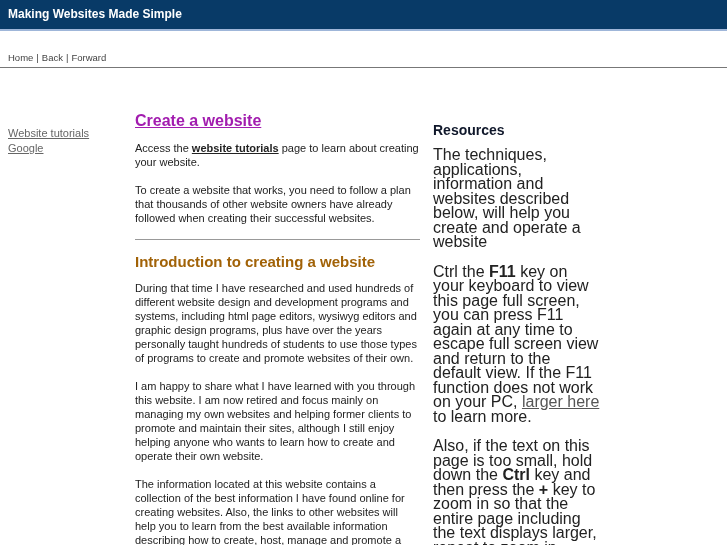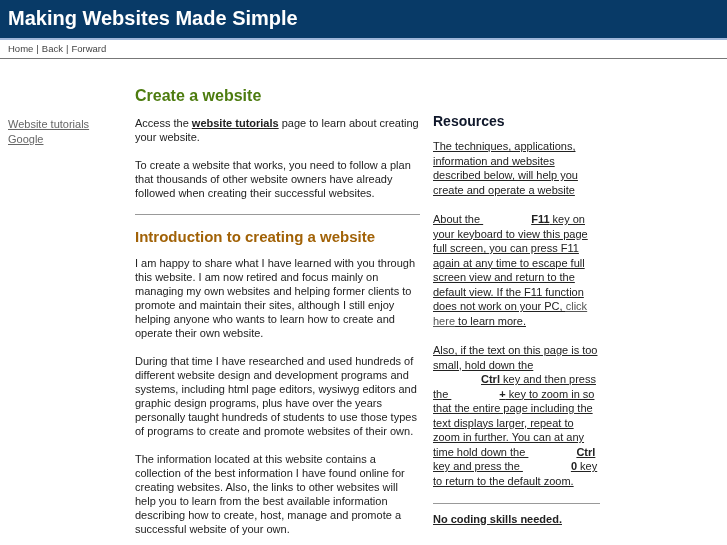--- a/index.html
+++ b/index.html
@@ -5,50 +5,50 @@
   html,body { margin:0; padding:0; background:#ffffff; }
   .page {
     width:727px; height:545px; overflow:hidden; background:#ffffff;
     font-family:"Liberation Sans", sans-serif; color:#222222; position:relative;
   }
   
   .masthead {
     background:#083a67; color:#ffffff; padding:7px 8px 8px 8px;
     border-bottom:2px solid #9fb6d9;
   }
-  .masthead h1 { margin:0; font-size:20px; font-weight:bold; letter-spacing:0; }
+  .masthead h1 { margin:0; font-size:12px; font-weight:bold; letter-spacing:0; }
   
   .navstrip {
-    padding:3px 8px 4px 8px; font-size:9.5px; color:#444444;
+    padding:21px 8px 4px 8px; font-size:9.5px; color:#444444;
     border-bottom:1px solid #777777; background:#ffffff;
   }
   .navstrip a { color:#444444; text-decoration:none; cursor:pointer; }
   .navstrip .sep { color:#444444; margin:0 3px; }
   
   .content { display:flex; align-items:flex-start; padding-left:8px; }
   .sidebar { width:127px; box-sizing:border-box; padding-top:58px; }
   .sidebar a {
     display:block; font-size:11px; line-height:15px; color:#666666;
     text-decoration:underline; cursor:pointer;
   }
   .maincol { width:285px; }
   .rightcol { width:167px; margin-left:13px; }
   
-  .maincol h2.pagetitle { font-size:16px; font-weight:bold; color:#4d7c0f; margin:28px 0 11px 0; }
+  .maincol h2.pagetitle { font-size:16px; font-weight:bold; color:#a21caf; margin:44px 0 11px 0;text-decoration:underline; }
   .maincol p { font-size:11px; line-height:14px; margin:0 0 14px 0; color:#222222; }
   .maincol h3.sectiontitle { font-size:15px; font-weight:bold; color:#a16207; margin:13px 0 11px 0; }
   .inline-link-bold { font-weight:bold; color:#222222; text-decoration:underline; cursor:pointer; }
   hr.rule { border:none; border-top:1px solid #999999; margin:5px 0 8px 0; }
   
   .rightcol h3.restitle { font-size:14px; font-weight:bold; color:#0f172a; margin:54px 0 10px 0; }
-  .rightcol p { font-size:11px; line-height:14.5px; margin:0 0 15px 0; color:#222222;text-decoration:underline; }
+  .rightcol p { font-size:16px; line-height:14.5px; margin:0 0 15px 0; color:#222222; }
   .rightcol .gray-link { color:#555555; text-decoration:underline; cursor:pointer; }
   .rightcol h4.googletitle { font-size:14px; font-weight:bold; color:#111111; margin:8px 0 10px 0; }
   .bold-note { font-size:11px; font-weight:bold; color:#111111; margin:0 0 1px 0 !important; }
-  b.kbd { font-weight:bold;margin-left:48px; }
+  b.kbd { font-weight:bold; }
 </style>
 </head>
 <body>
 
 <div class="page">
 
   <div class="masthead">
     <h1>Making Websites Made Simple</h1>
   </div>
 
@@ -62,30 +62,30 @@
       <a>Website tutorials</a>
       <a>Google</a>
     </div>
 
     <div class="maincol">
       <h2 class="pagetitle">Create a website</h2>
       <p><span>Access the </span><a class="inline-link-bold">website tutorials</a><span> page to learn about creating your website.</span></p>
       <p>To create a website that works, you need to follow a plan that thousands of other website owners have already followed when creating their successful websites.</p>
       <hr class="rule">
       <h3 class="sectiontitle">Introduction to creating a website</h3>
+      <p>During that time I have researched and used hundreds of different website design and development programs and systems, including html page editors, wysiwyg editors and graphic design programs, plus have over the years personally taught hundreds of students to use those types of programs to create and promote websites of their own.</p>
       <p>I am happy to share what I have learned with you through this website. I am now retired and focus mainly on managing my own websites and helping former clients to promote and maintain their sites, although I still enjoy helping anyone who wants to learn how to create and operate their own website.</p>
-      <p>During that time I have researched and used hundreds of different website design and development programs and systems, including html page editors, wysiwyg editors and graphic design programs, plus have over the years personally taught hundreds of students to use those types of programs to create and promote websites of their own.</p>
       <p>The information located at this website contains a collection of the best information I have found online for creating websites. Also, the links to other websites will help you to learn from the best available information describing how to create, host, manage and promote a successful website of your own.</p>
 
     </div>
 
     <div class="rightcol">
       <h3 class="restitle">Resources</h3>
       <p>The techniques, applications, information and websites described below, will help you create and operate a website</p>
-      <p><span>About the </span><b class="kbd">F11</b><span> key on your keyboard to view this page full screen, you can press F11 again at any time to escape full screen view and return to the default view. If the F11 function does not work on your PC, </span><a class="gray-link">click here</a><span> to learn more.</span></p>
+      <p><span>Ctrl the </span><b class="kbd">F11</b><span> key on your keyboard to view this page full screen, you can press F11 again at any time to escape full screen view and return to the default view. If the F11 function does not work on your PC, </span><a class="gray-link">larger here</a><span> to learn more.</span></p>
       <p><span>Also, if the text on this page is too small, hold down the </span><b class="kbd">Ctrl</b><span> key and then press the </span><b class="kbd">+</b><span> key to zoom in so that the entire page including the text displays larger, repeat to zoom in further. You can at any time hold down the </span><b class="kbd">Ctrl</b><span> key and press the </span><b class="kbd">0</b><span> key to return to the default zoom.</span></p>
       <hr class="rule">
       <p class="bold-note">No coding skills needed.</p>
 
     </div>
 
   </div>
 </div>
 
 </body></html>

